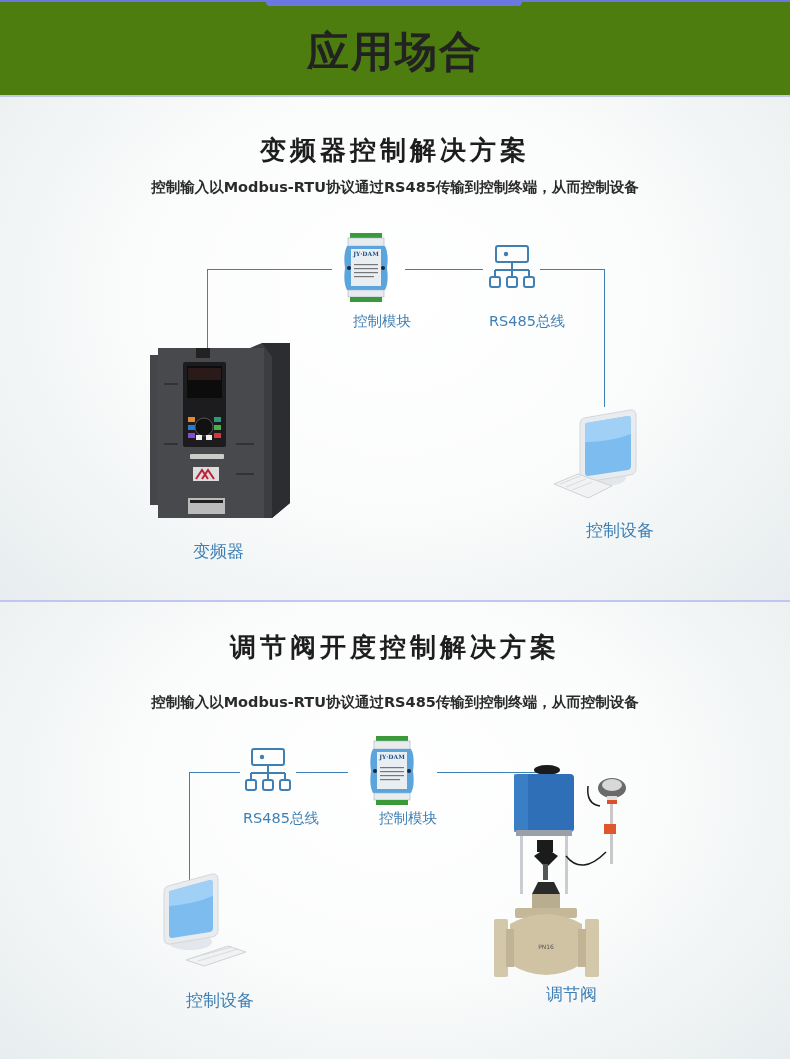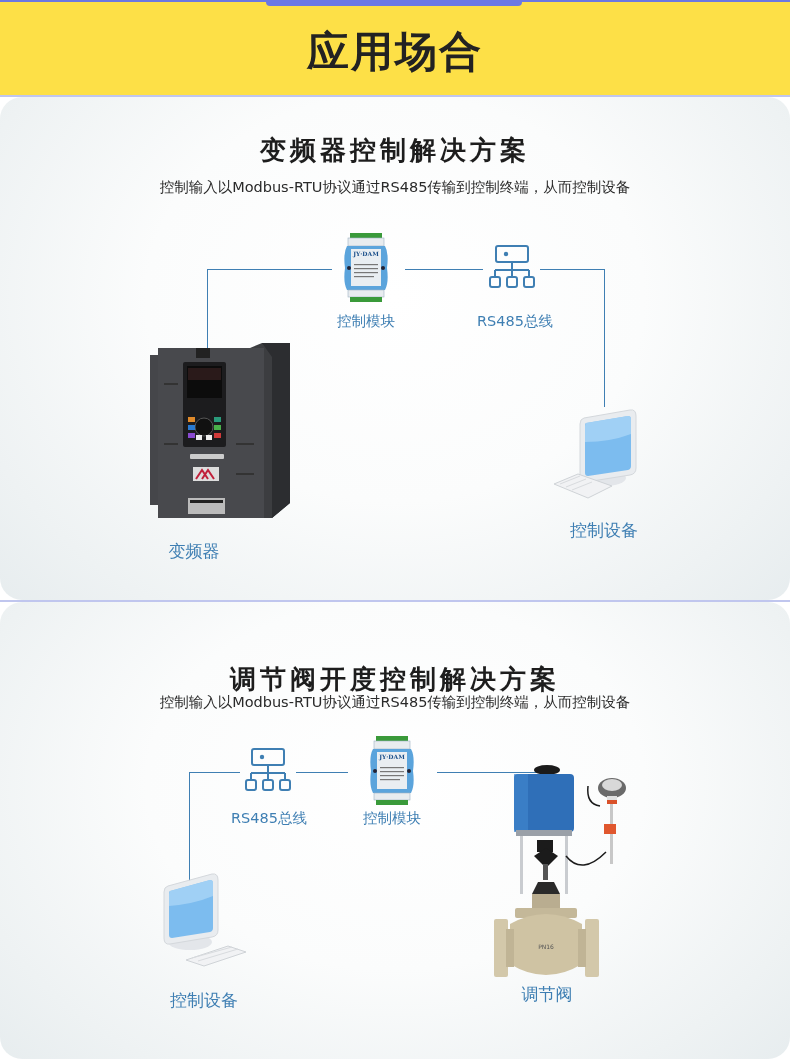--- a/index.html
+++ b/index.html
@@ -1,32 +1,32 @@
 <!DOCTYPE html>
 <html><head>
 <meta charset="utf-8">
 <style>
   * { margin:0; padding:0; box-sizing:border-box; }
   html, body { width:790px; height:1059px; overflow:hidden; }
   body { position:relative; background:#ffffff; font-family:"DejaVu Sans","Liberation Sans",sans-serif; }
 
-  .header { position:absolute; left:0; top:0; width:790px; height:96px; background:#fde047; }
+  .header { position:absolute; left:0; top:0; width:790px; height:96px; background:#4d7c0f; }
   .header .topline { position:absolute; left:0; top:0; width:790px; height:2px; background:#6c78e2; }
   .header .tab { position:absolute; left:266px; top:0; width:256px; height:6px; background:#6c78e2; border-radius:0 0 4px 4px; }
   .header .title { position:absolute; left:0; top:26px; width:790px; text-align:center; font-size:42px; font-weight:bold; color:#222; letter-spacing:2px; line-height:52px; }
 
   .divider { position:absolute; left:0; width:790px; height:2px; background:#c0c6ee; }
 
   .section { position:absolute; left:0; width:790px;
-    background: radial-gradient(ellipse 70% 90% at 50% 40%, #ffffff 0%, #fbfcfc 45%, #eef2f3 80%, #e6ecee 100%); border-radius: 22px; }
+    background: radial-gradient(ellipse 70% 90% at 50% 40%, #ffffff 0%, #fbfcfc 45%, #eef2f3 80%, #e6ecee 100%); }
   .sec-title { position:absolute; left:0; width:790px; text-align:center; font-size:26px; font-weight:bold; color:#1d1d1d; letter-spacing:4px; }
-  .sec-sub { position:absolute; left:0; width:790px; text-align:center; font-size:14.5px; font-weight:normal; color:#2a2a2a; }
+  .sec-sub { position:absolute; left:0; width:790px; text-align:center; font-size:14.5px; font-weight:bold; color:#2a2a2a; }
 
   .line { position:absolute; background:#3f7fb3; }
-  .label { position:absolute; font-size:17px; color:#3f7fb3; text-align:center; white-space:nowrap; }
+  .label { position:absolute; font-size:17px; color:#3f7fb3; text-align:right; white-space:nowrap; }
   .label.small { font-size:14.5px; }
   .abs { position:absolute; }
 </style>
 </head>
 <body>
 
 <div class="header">
   <div class="topline"></div>
   <div class="tab"></div>
   <div class="title">应用场合</div>
@@ -116,21 +116,21 @@
       <path d="M34 15 L76 8 Q79 8 79 11 V26 Q58 34 33 34 V18Z" fill="#a9d4f6" opacity="0.8"></path>
       <path d="M2 76 L26 66 L60 78 L36 90Z" fill="#f1f2f4" stroke="#cfd3d7"></path>
       <path d="M8 76 L28 68 M14 79 L34 71 M20 82 L40 74" stroke="#d8dbde" stroke-width="1"></path>
     </svg>
   </div>
   <div class="label" style="left:554px;top:422px;width:100px">控制设备</div>
 </div>
 <div class="divider" style="top:600px"></div>
 
 <div class="section" style="top:602px;height:457px">
-  <div class="sec-title" style="top:60px">调节阀开度控制解决方案</div>
+  <div class="sec-title" style="top:28px">调节阀开度控制解决方案</div>
   <div class="sec-sub" style="top:91px">控制输入以Modbus-RTU协议通过RS485传输到控制终端，从而控制设备</div>
 
   <div class="line" style="left:189px;top:170px;width:51px;height:1px"></div>
   <div class="line" style="left:189px;top:170px;width:1px;height:110px"></div>
   <div class="line" style="left:296px;top:170px;width:52px;height:1px"></div>
   <div class="line" style="left:437px;top:170px;width:100px;height:1px"></div>
 
   <div class="abs" style="left:243px;top:144px">
     <svg width="50" height="48" viewBox="0 0 50 48">
       <g fill="none" stroke="#3f7fb3" stroke-width="2">

